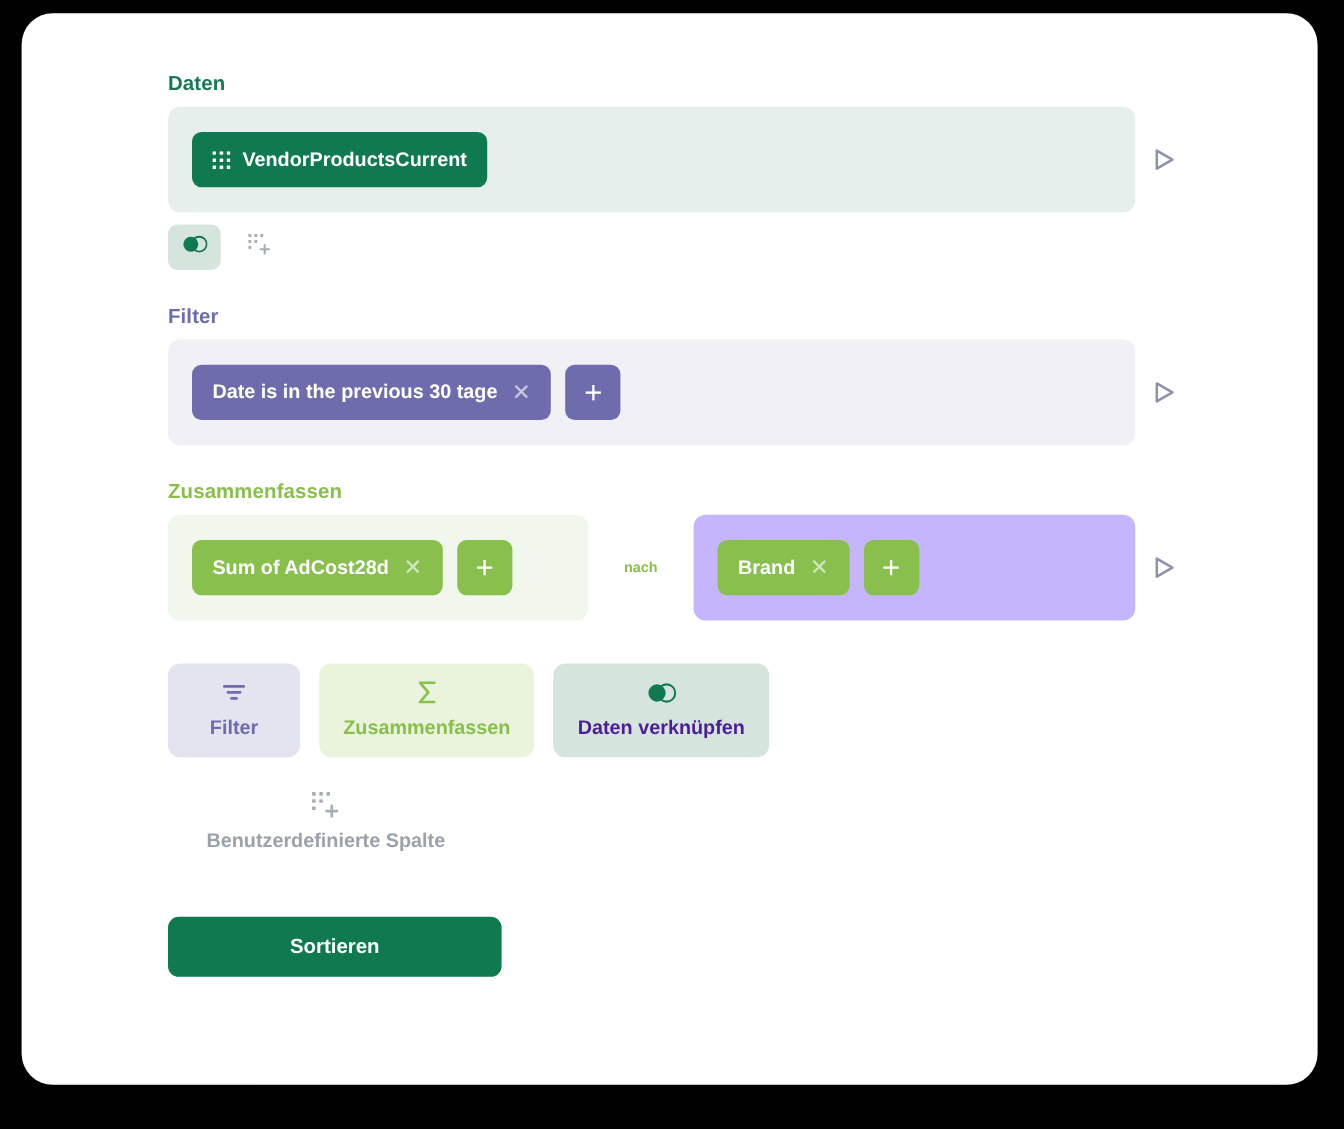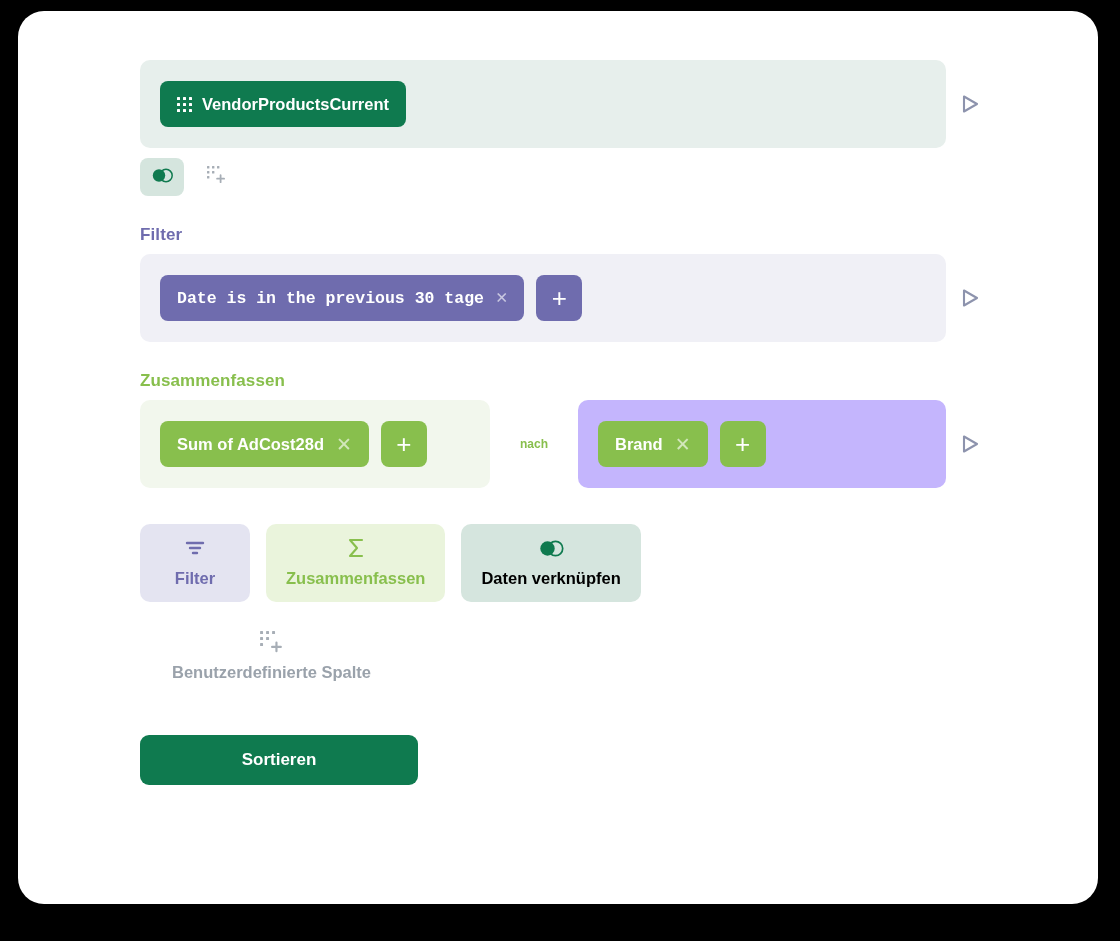--- a/index.html
+++ b/index.html
@@ -90,21 +90,21 @@
     border-radius: 8px;
     padding: 0 17px;
     height: 46px;
     font-size: 16.5px;
     font-weight: bold;
     color: #ffffff;
     cursor: pointer;
     white-space: nowrap;
   }
   .chip.table  { background: #0f7a4f; }
-  .chip.purple { background: #6f6cae; font-family: Liberation Mono, monospace; }
+  .chip.purple { background: #6f6cae; }
   .chip.green  { background: #88bf4d; }
 
   .chip .chip-x {
     font-size: 19px;
     font-weight: 400;
     color: rgba(255,255,255,0.62);
     line-height: 1;
     margin-left: 2px;
     cursor: pointer;
   }
@@ -181,21 +181,21 @@
     font-weight: bold;
     white-space: nowrap;
   }
   .tile-icon { height: 24px; display: flex; align-items: center; justify-content: center; }
 
   .tile.filter     { background: #e4e4f1; }
   .tile.filter .tile-label { color: #6f6cae; }
   .tile.summarize  { background: #eaf4dc; }
   .tile.summarize .tile-label { color: #88bf4d; }
   .tile.join       { background: #d5e5de; }
-  .tile.join .tile-label { color: #000000; }
+  .tile.join .tile-label { color: #4c1d95; }
   .tile.plain      { background: transparent; }
   .tile.plain .tile-label { color: #9aa2ab; }
 
   
   .custom-col {
     margin-top: 20px;
     margin-left: 18px;
     display: inline-flex;
     flex-direction: column;
     align-items: center;
@@ -225,20 +225,21 @@
 </style>
 </head>
 <body>
 
 <div class="screen">
   <div class="card">
     <div class="notebook">
 
       
       <div class="block">
+        <div class="sec-head green-dark">Daten</div>
 
         <div class="sec-row">
           <div class="panel data">
             <div class="chip table">
               <span class="chip-icon">
                 <svg width="15" height="15" viewBox="0 0 15 15">
                   <g fill="#ffffff">
                     <rect x="0" y="0" width="3" height="3" rx="0.6"></rect>
                     <rect x="6" y="0" width="3" height="3" rx="0.6"></rect>
                     <rect x="12" y="0" width="3" height="3" rx="0.6"></rect>

